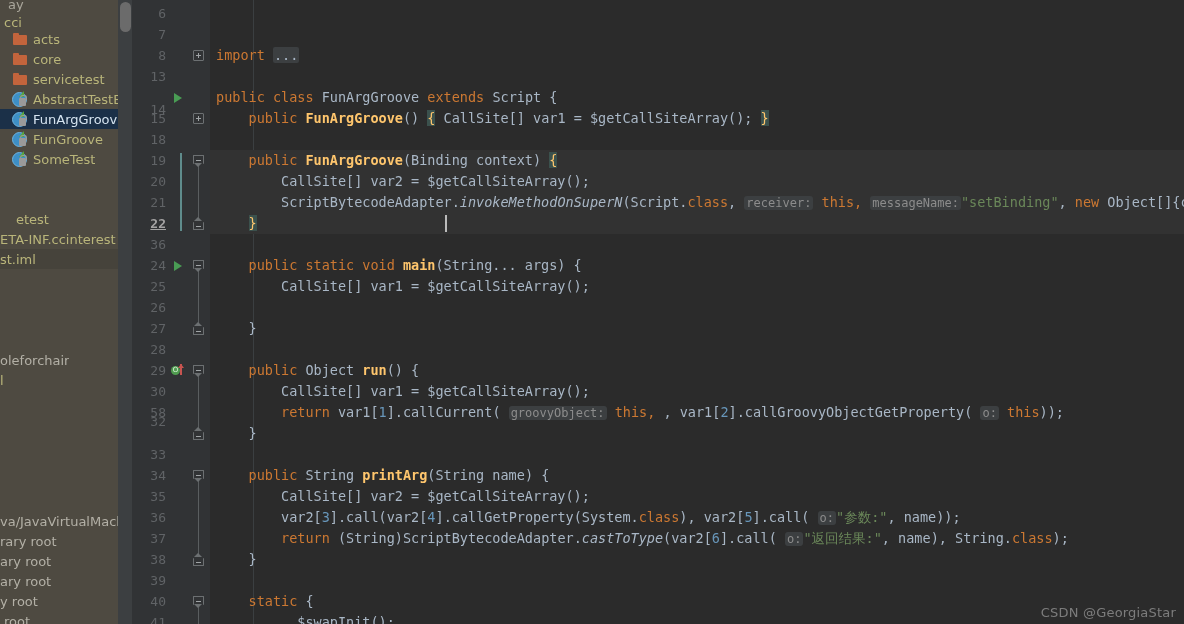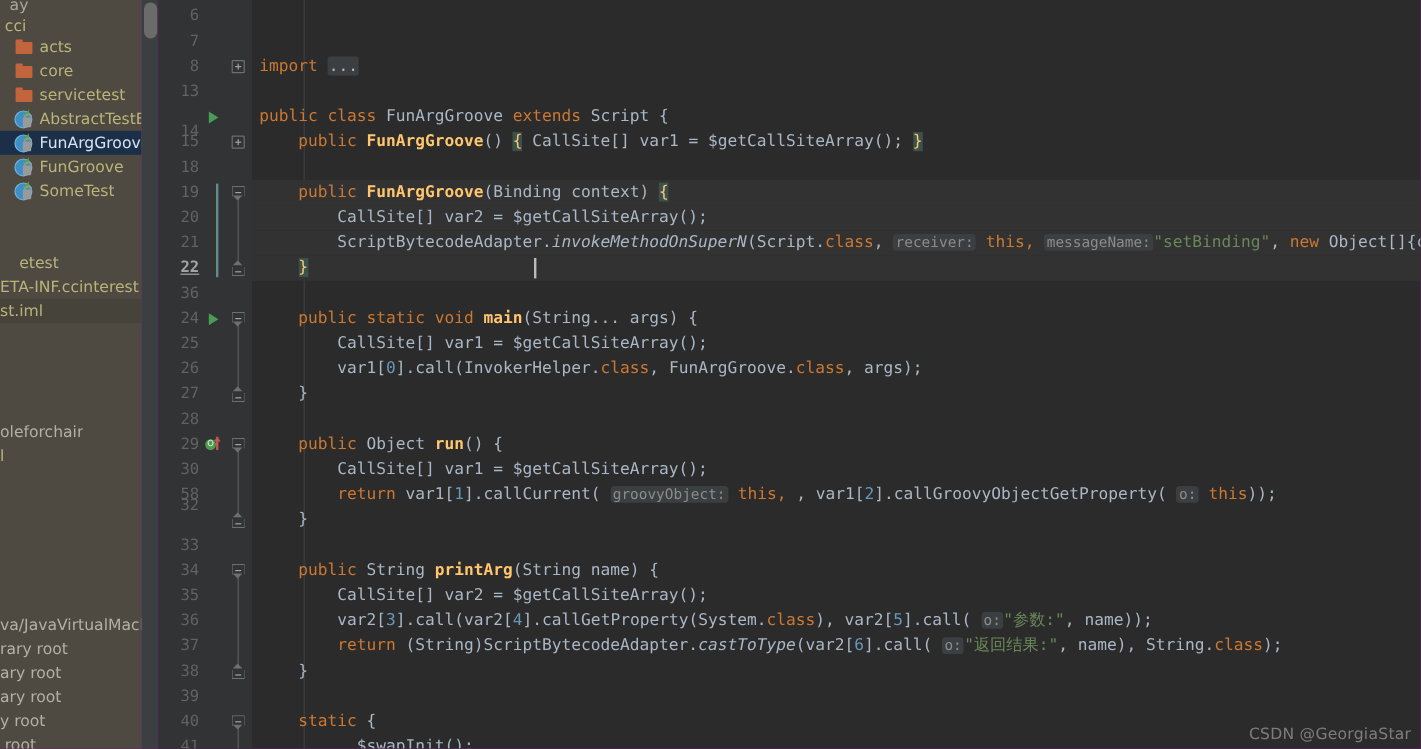--- a/index.html
+++ b/index.html
@@ -561,21 +561,20 @@
       <div class="cline hl" style="top:192px"><span class="pln">        ScriptBytecodeAdapter.</span><span class="ital">invokeMethodOnSuperN</span><span class="pln">(Script.</span><span class="kw">class</span><span class="pln">, </span><span class="hint">receiver:</span><span class="kw"> this, </span><span class="hint">messageName:</span><span class="str">"setBinding"</span><span class="pln">, </span><span class="kw">new </span><span class="pln">Object[]{context});</span></div>
 
       <div class="cline cur" style="top:213px"><span class="pln">    </span><span class="brace-hl">}</span></div>
 
       <div class="cline" style="top:234px"></div>
 
       <div class="cline" style="top:255px"><span class="kw">    public static void </span><span class="def">main</span><span class="pln">(String... args) {</span></div>
 
       <div class="cline" style="top:276px"><span class="pln">        CallSite[] var1 = $getCallSiteArray();</span></div>
 
-      <div class="cline" style="top:297px"><span class="pln">        var1[</span><span class="num">0</span><span class="pln">].call(InvokerHelper.</span><span class="kw">class</span><span class="pln">, FunArgGroove.</span><span class="kw">class</span><span class="pln">, args);</span></div>
 
       <div class="cline" style="top:318px"><span class="pln">    }</span></div>
 
       <div class="cline" style="top:339px"></div>
 
       <div class="cline" style="top:360px"><span class="kw">    public </span><span class="pln">Object </span><span class="def">run</span><span class="pln">() {</span></div>
 
       <div class="cline" style="top:381px"><span class="pln">        CallSite[] var1 = $getCallSiteArray();</span></div>
 
       <div class="cline" style="top:402px"><span class="pln">        </span><span class="kw">return </span><span class="pln">var1[</span><span class="num">1</span><span class="pln">].callCurrent( </span><span class="hint">groovyObject:</span><span class="kw"> this, </span><span class="pln">, var1[</span><span class="num">2</span><span class="pln">].callGroovyObjectGetProperty( </span><span class="hint">o:</span><span class="kw"> this</span><span class="pln">));</span></div>

